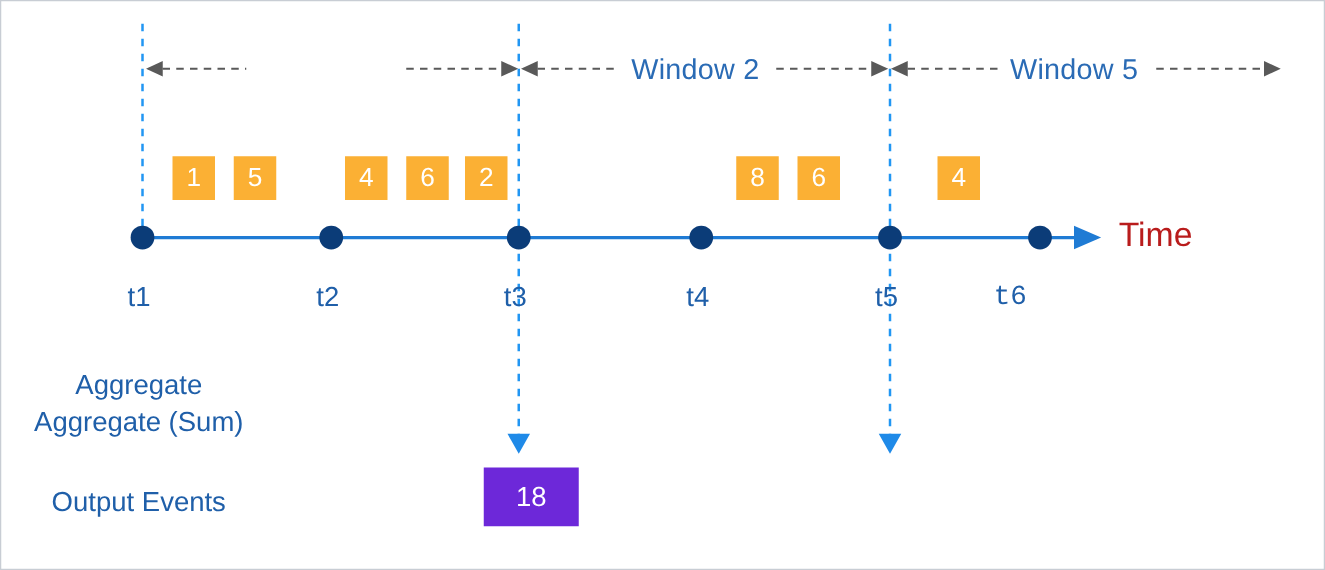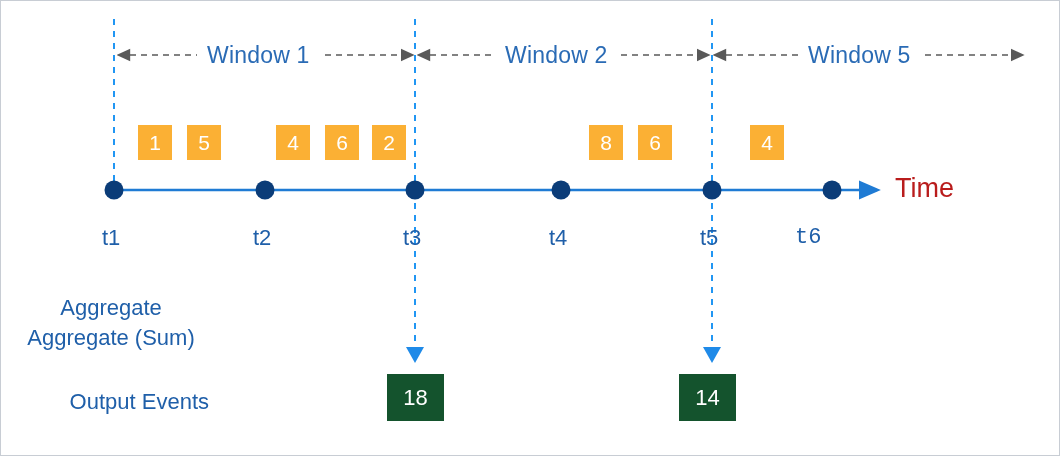--- a/index.html
+++ b/index.html
@@ -59,23 +59,23 @@
     background: #fbb034;
     color: #ffffff;
     font-size: 21px;
     display: flex;
     align-items: center;
     justify-content: center;
     box-sizing: border-box;
   }
   .out-box {
     position: absolute;
-    width: 57px;
+    width: 76px;
     height: 47px;
-    background: #14532d;
+    background: #6d28d9;
     color: #ffffff;
     font-size: 22px;
     display: flex;
     align-items: center;
     justify-content: center;
     box-sizing: border-box;
   }
 </style>
 </head>
 <body>
@@ -126,21 +126,20 @@
     <g>
       <circle cx="113" cy="189" r="9.5" fill="#0b3c78"></circle>
       <circle cx="264" cy="189" r="9.5" fill="#0b3c78"></circle>
       <circle cx="414" cy="189" r="9.5" fill="#0b3c78"></circle>
       <circle cx="560" cy="189" r="9.5" fill="#0b3c78"></circle>
       <circle cx="711" cy="189" r="9.5" fill="#0b3c78"></circle>
       <circle cx="831" cy="189" r="9.5" fill="#0b3c78"></circle>
     </g>
   </svg>
 
-  <div class="txt window-label" style="left:206px; top:43px;">Window 1</div>
   <div class="txt window-label" style="left:504px; top:43px;">Window 2</div>
   <div class="txt window-label" style="left:807px; top:43px;">Window 5</div>
 
   <div class="ev-box" style="left:137px; top:124px;">1</div>
   <div class="ev-box" style="left:186px; top:124px;">5</div>
   <div class="ev-box" style="left:275px; top:124px;">4</div>
   <div class="ev-box" style="left:324px; top:124px;">6</div>
   <div class="ev-box" style="left:371px; top:124px;">2</div>
   <div class="ev-box" style="left:588px; top:124px;">8</div>
   <div class="ev-box" style="left:637px; top:124px;">6</div>
@@ -152,18 +151,17 @@
   <div class="txt tick-label" style="left:548px; top:226px;">t4</div>
   <div class="txt tick-label" style="left:699px; top:226px;">t5</div>
   <div class="txt tick-label" style="left:794px; top:226px;font-family:Liberation Mono, monospace;">t6</div>
 
   <div class="txt time-label" style="left:894px; top:174px;">Time</div>
 
   <div class="txt side-label" style="left:12px; top:292px; width:196px;">
     <div>Aggregate</div>
     <div>Aggregate (Sum)</div>
   </div>
-  <div class="txt side-label" style="left:12px; top:386px; width:196px;text-align:right;">Output Events</div>
+  <div class="txt side-label" style="left:12px; top:386px; width:196px;">Output Events</div>
 
   <div class="out-box" style="left:386px; top:373px;">18</div>
-  <div class="out-box" style="left:678px; top:373px;">14</div>
 
 </div>
 
 </body></html>

